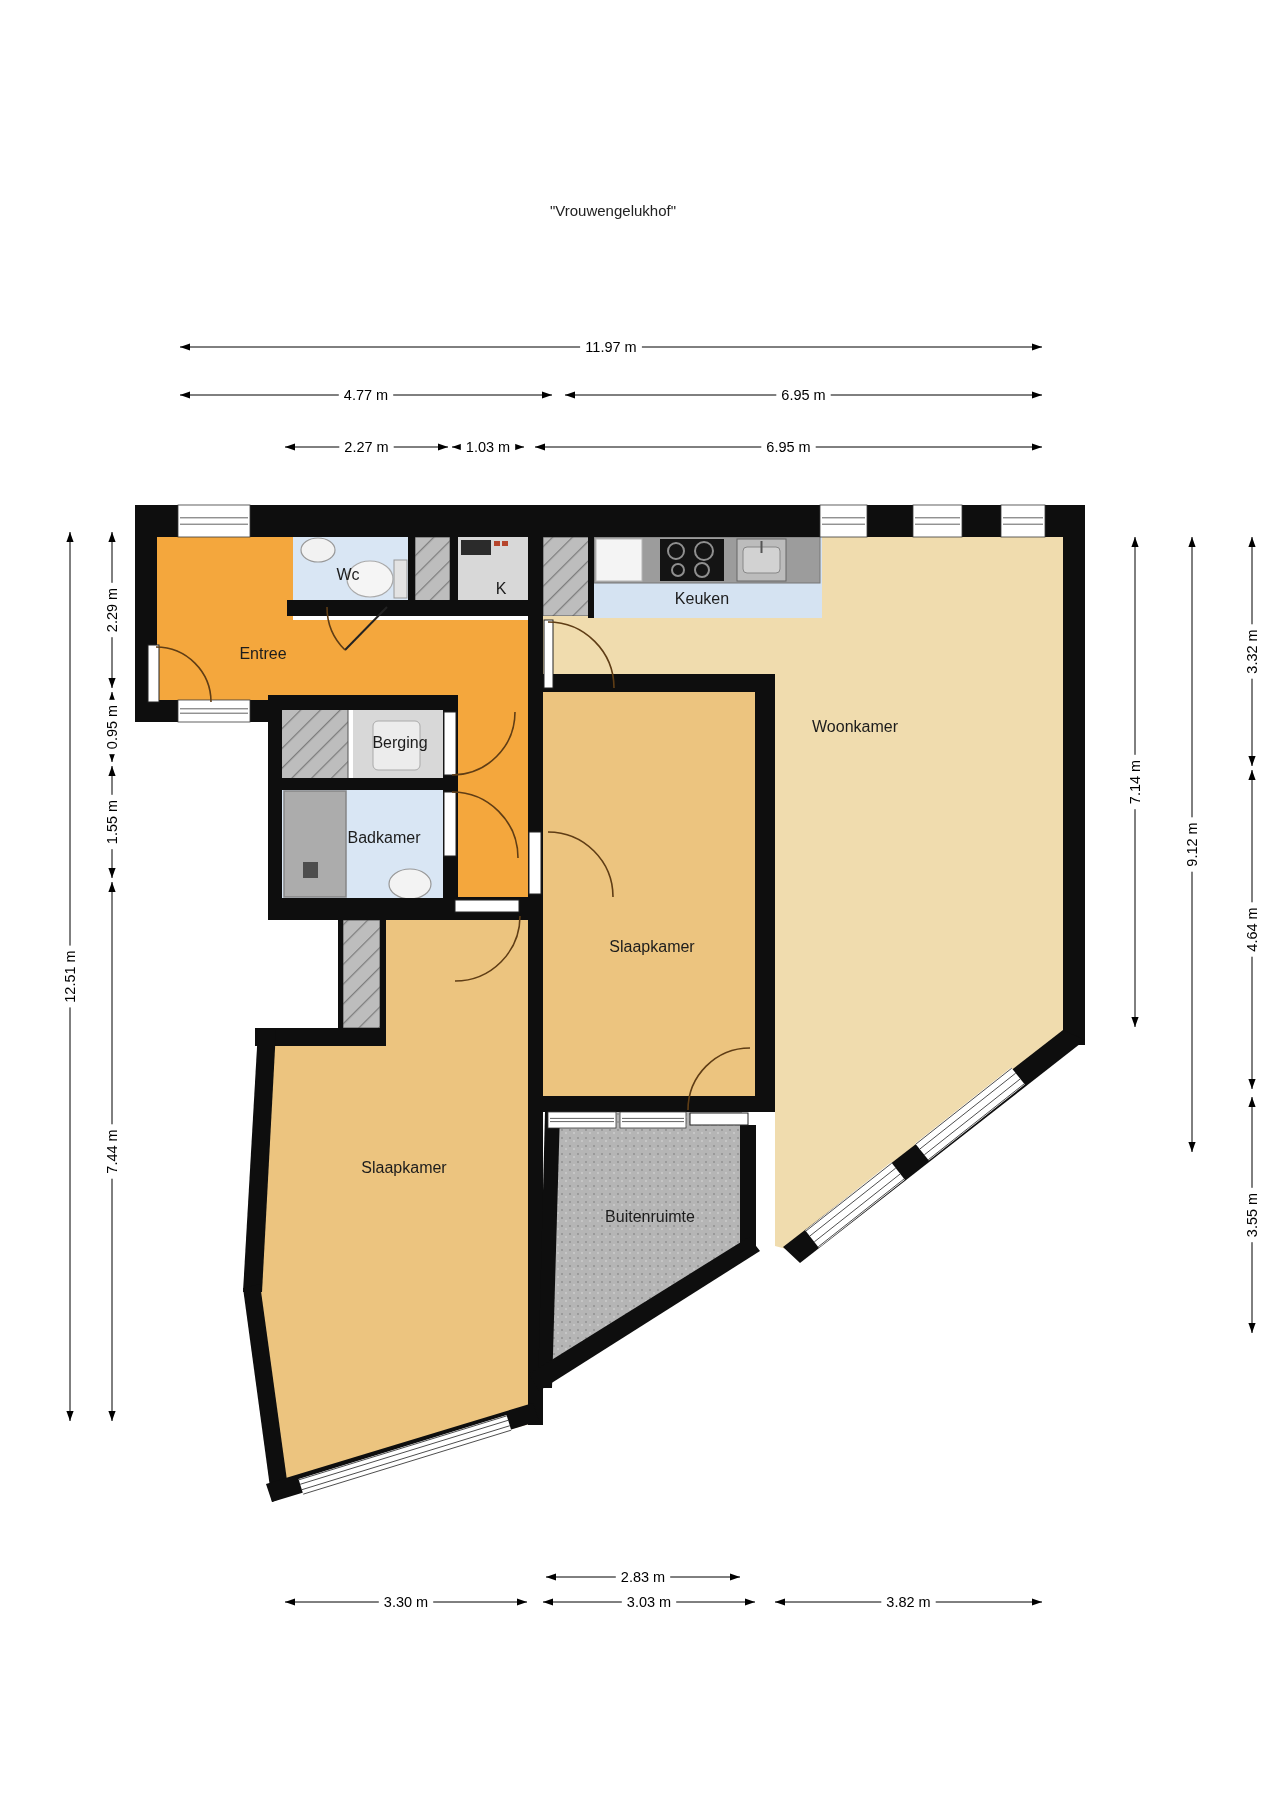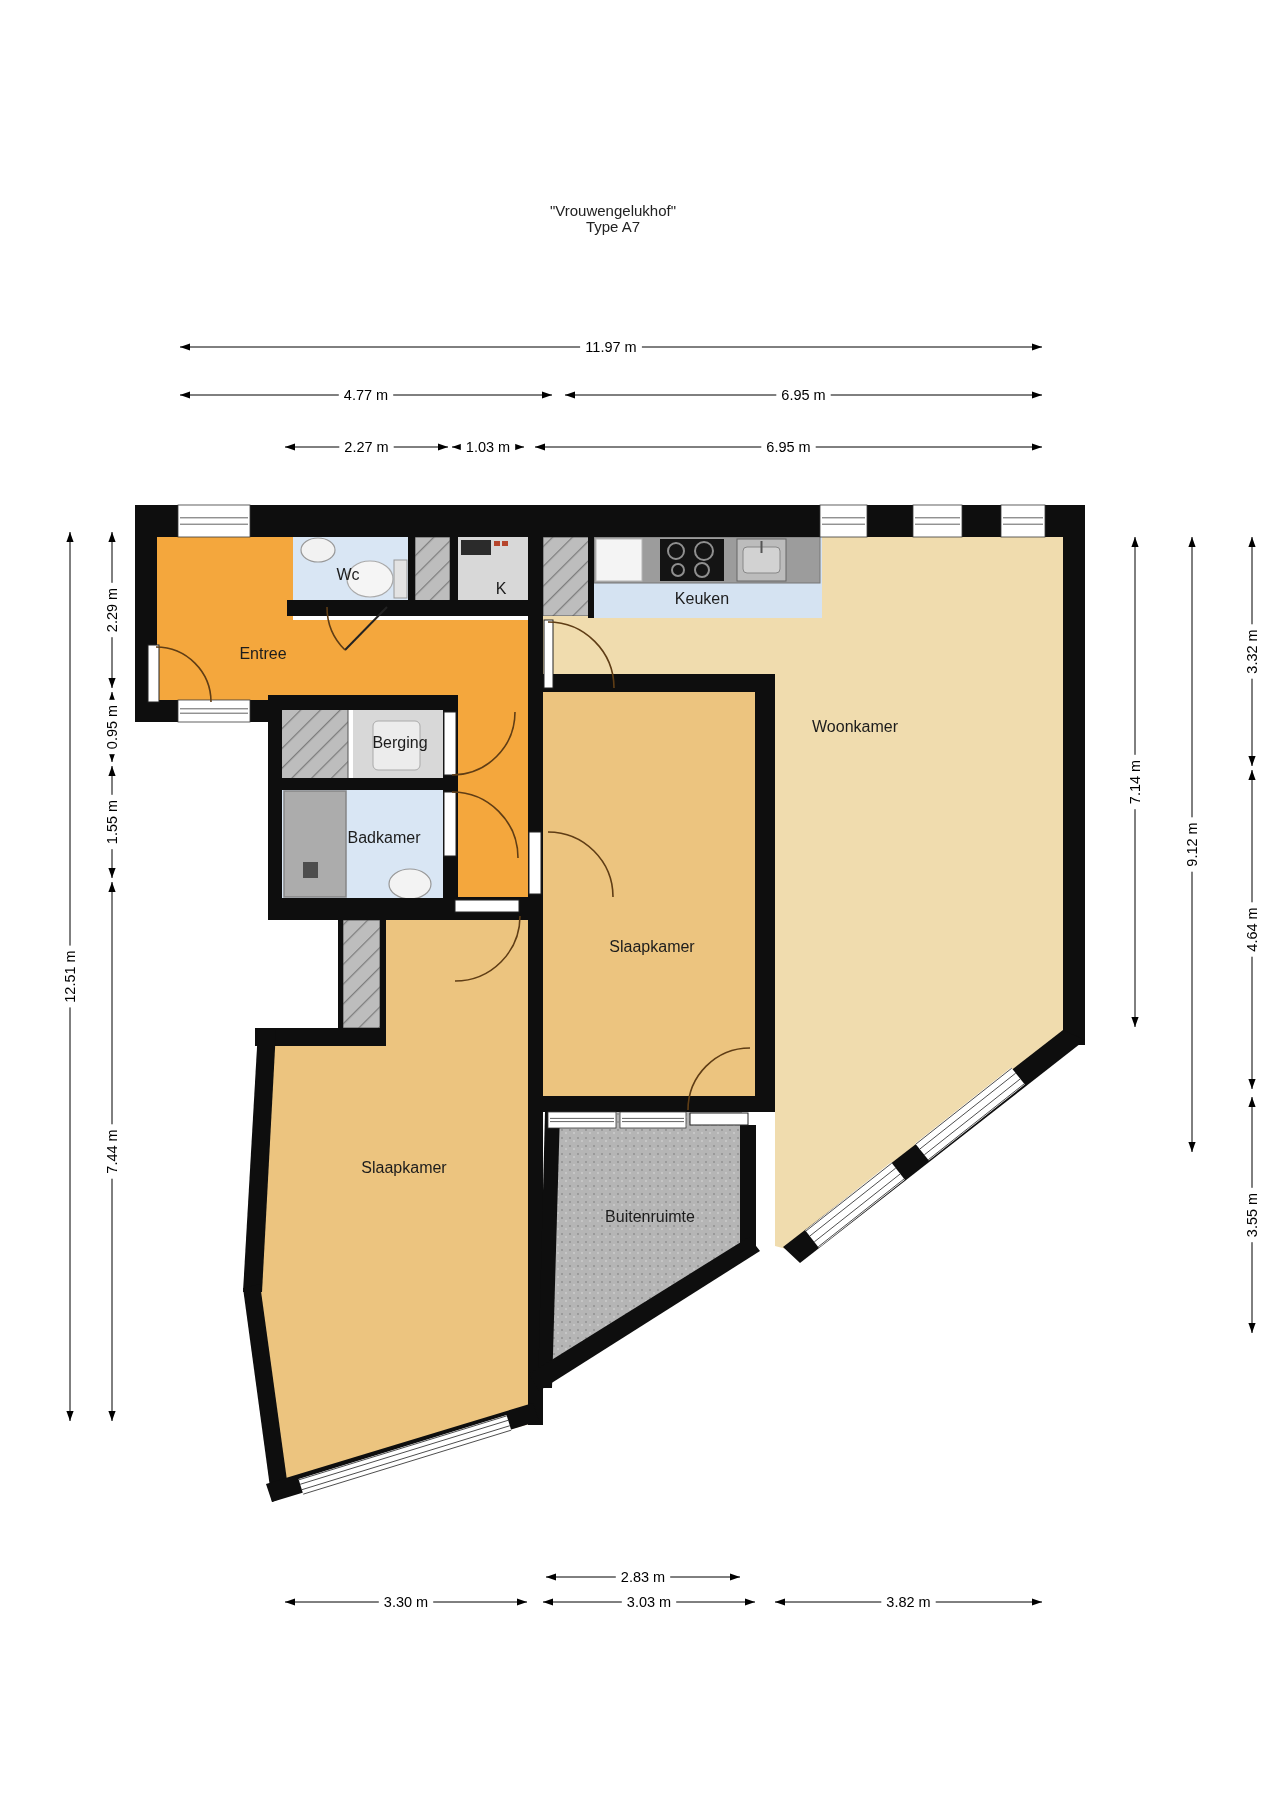--- a/index.html
+++ b/index.html
@@ -8,21 +8,20 @@
   #title-block{position:absolute;top:203px;left:0;width:1226px;text-align:center;color:#222;
     font-size:15px;line-height:16px;}
   svg text{font-family:"Liberation Sans", sans-serif;}
 </style>
 </head>
 <body>
 
 <div id="stage">
   <div id="title-block">
     <div>"Vrouwengelukhof"</div>
-    <div>Type A7</div>
   </div>
   <svg id="plan" width="1280" height="1811" viewBox="0 0 1280 1811">
       <defs>
         <pattern id="hatch" width="14" height="14" patternUnits="userSpaceOnUse" patternTransform="rotate(45)">
           <rect x="0" y="0" width="14" height="14" fill="#BDBDBD"></rect>
           <line x1="0" y1="0" x2="0" y2="14" stroke="#7d7d7d" stroke-width="2.5"></line>
         </pattern>
         <pattern id="speckle" width="8" height="8" patternUnits="userSpaceOnUse">
           <rect x="0" y="0" width="8" height="8" fill="#B5B5B5"></rect>
           <rect x="1" y="1" width="2" height="2" fill="#9a9a9a"></rect>

